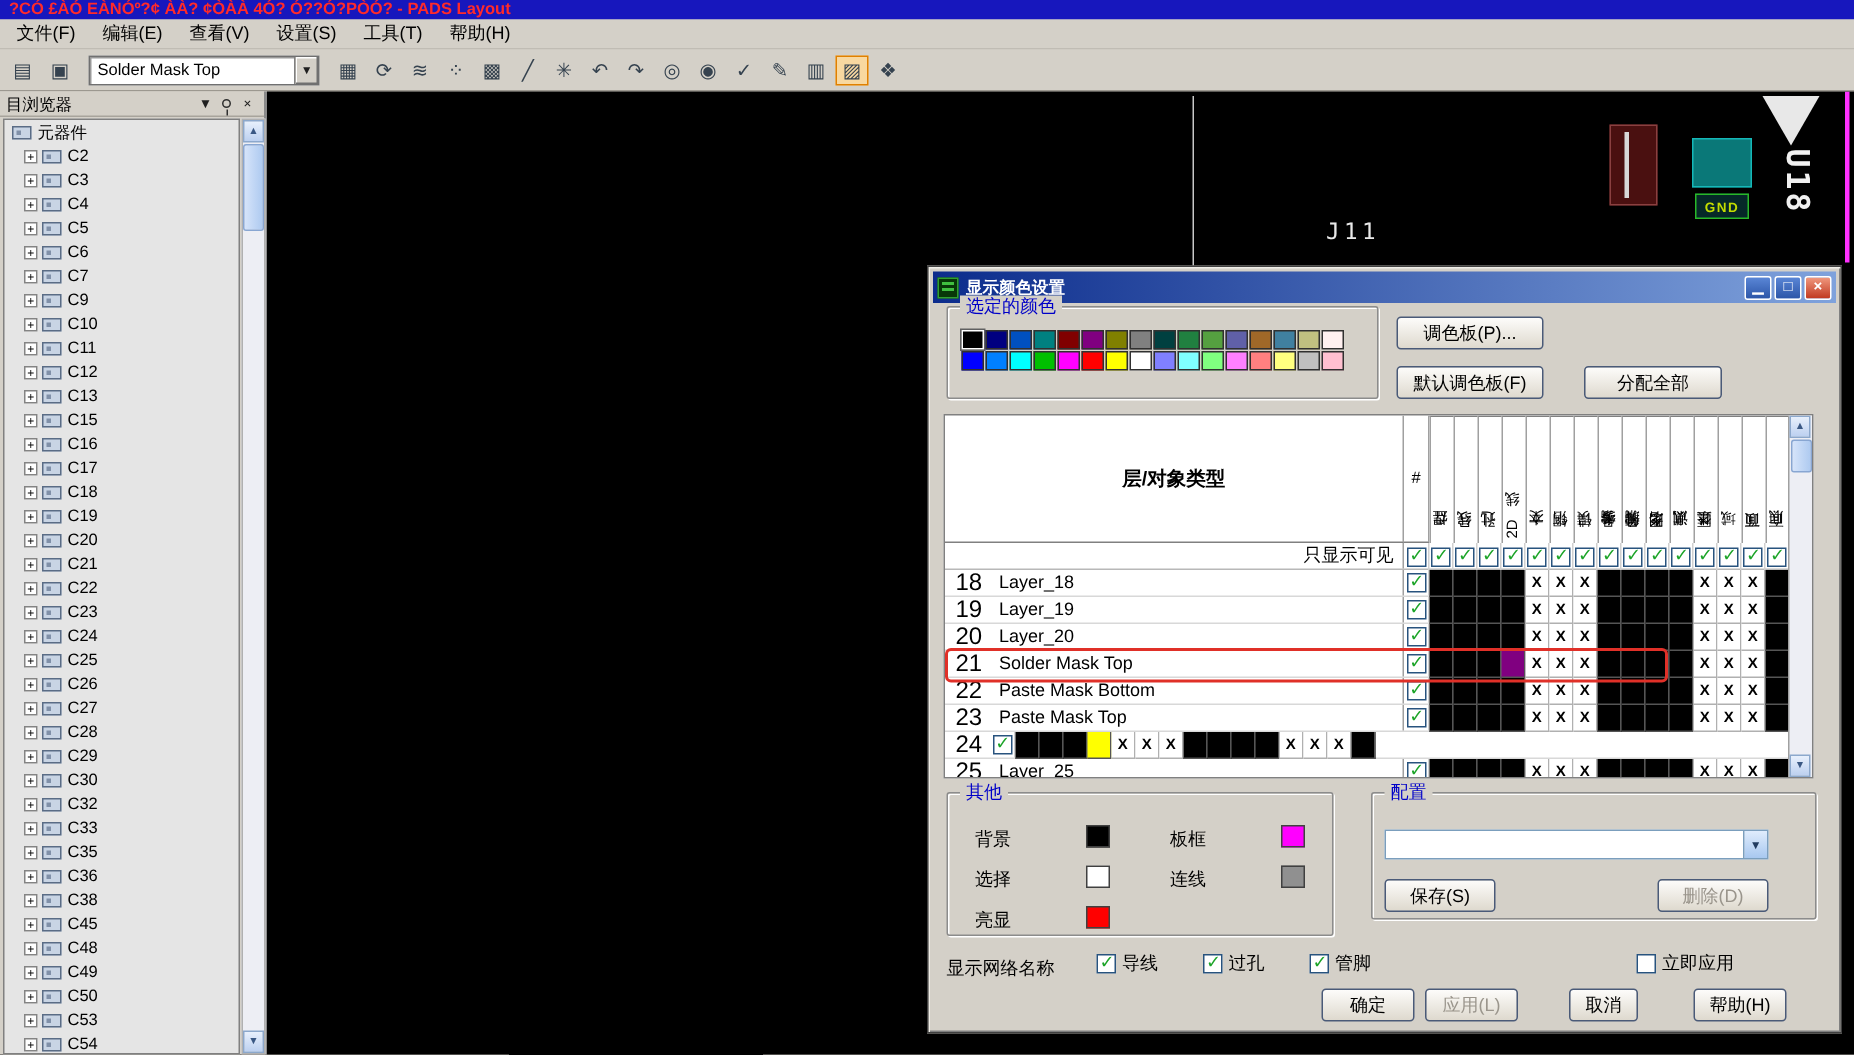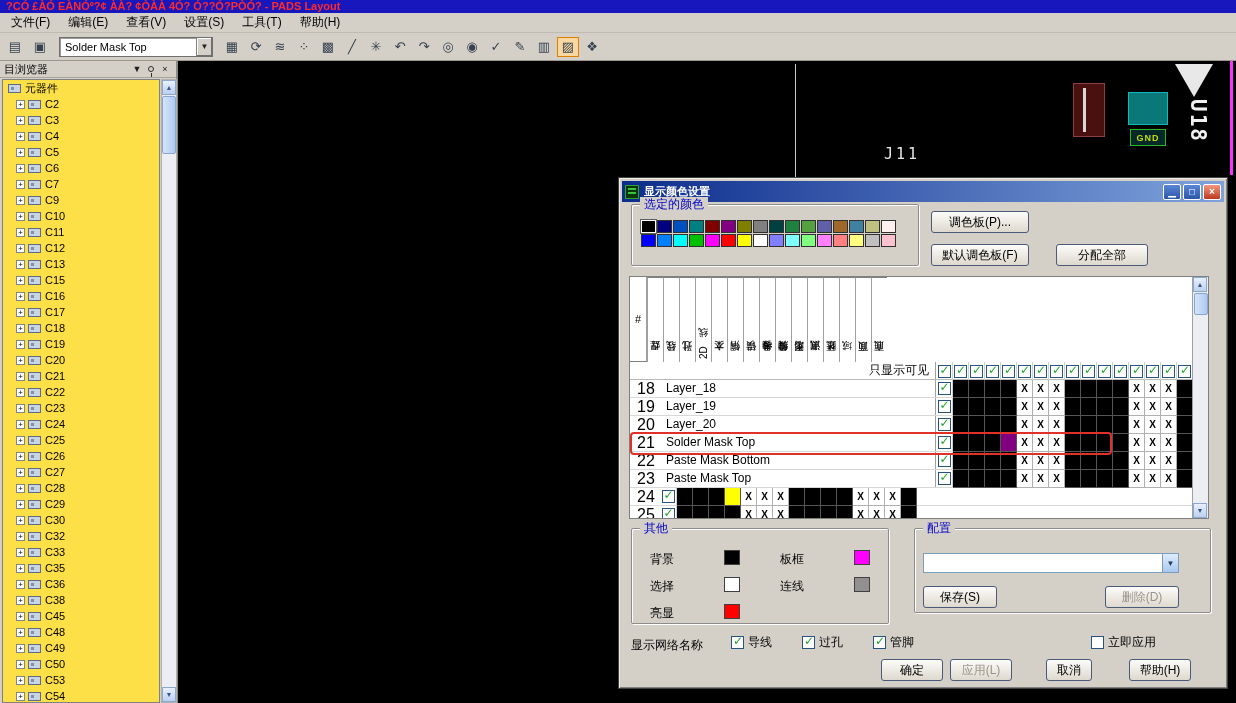--- a/index.html
+++ b/index.html
@@ -20,21 +20,21 @@
 #combo-arrow{width:16px;background:#D4D0C8;border-left:1px solid #808080;font-size:8px;color:#202020;display:flex;align-items:center;justify-content:center;box-shadow:inset -1px -1px 0 #707070,inset 1px 1px 0 #fff}
 #tb-icons{display:flex;gap:2px;margin-left:8px}
 
 
 #browser{position:absolute;left:0;top:61px;width:178px;height:642px;background:#D4D0C8;border-right:2px solid #8a8a8a}
 #browser-header{height:17px;display:flex;align-items:center;padding:0 4px;font-size:11px;background:#D4D0C8;border-bottom:1px solid #A8A49C}
 #browser-title{flex:1}
 .bh-icon{width:14px;text-align:center;font-size:9px;color:#202020}
 .pin{display:inline-block;width:6px;height:6px;border:1px solid #303030;border-radius:50%;position:relative;margin:0 4px}
 .pin::after{content:"";position:absolute;top:6px;left:2px;width:1px;height:4px;background:#303030}
-#tree{position:absolute;left:2px;top:18px;width:158px;height:624px;background:#fde047;border:1px solid #808080;overflow:hidden}
+#tree{position:absolute;left:2px;top:18px;width:158px;height:624px;background:#e5e5e5;border:1px solid #808080;overflow:hidden}
 .tree-root,.tree-item{height:16px;display:flex;align-items:center;font-size:11px;white-space:nowrap}
 .tree-root{padding-left:5px}
 .tree-item{padding-left:13px}
 .expand{width:9px;height:9px;border:1px solid #848484;background:#fff;font-size:8px;line-height:7px;text-align:center;margin-right:3px;flex:none}
 .part-icon{width:13px;height:9px;background:#C8D4E4;border:1px solid #5A6C85;margin-right:4px;position:relative;flex:none}
 .part-icon::before{content:"";position:absolute;left:2px;top:2px;width:3px;height:3px;background:#8090A8}
 #tree-scroll{position:absolute;left:161px;top:18px;width:16px;height:624px;background:#EDEEF4;border:1px solid #B0B0B0}
 .sb-btn{position:absolute;left:0;width:14px;height:15px;background:linear-gradient(#E8F0FC,#BCD0F0);border:1px solid #8CA8CC;color:#3A5884;font-size:7px;display:flex;align-items:center;justify-content:center}
 .sb-btn.up{top:0}
 .sb-btn.down{bottom:0}
@@ -432,20 +432,21 @@
           <div class="swatch" style="background: rgb(192, 192, 192);"></div>
           <div class="swatch" style="background: rgb(255, 192, 208);"></div>
         </div>
     </div>
     <button class="btn" id="btn-palette">调色板(P)...</button>
     <button class="btn" id="btn-default">默认调色板(F)</button>
     <button class="btn" id="btn-assign">分配全部</button>
 
     <div id="layer-table">
       <div id="lt-head">
+        <div id="corner">层/对象类型</div>
         <div id="hash-h">#</div>
         <div id="col-heads">
             <div class="colhead">焊盘</div>
             <div class="colhead">导线</div>
             <div class="colhead">过孔</div>
             <div class="colhead">2D线</div>
             <div class="colhead">文本</div>
             <div class="colhead">铜箔</div>
             <div class="colhead">错误</div>
             <div class="colhead">参考编号</div>
@@ -660,20 +661,21 @@
             <div class="cell" style="background: rgb(0, 0, 0);"></div>
             <div class="cell" style="background: rgb(0, 0, 0);"></div>
             <div class="cell" style="background: rgb(0, 0, 0);"></div>
             <div class="cell xcell">X</div>
             <div class="cell xcell">X</div>
             <div class="cell xcell">X</div>
             <div class="cell" style="background: rgb(0, 0, 0);"></div>
           </div>
           <div class="lrow">
             <div class="lnum">25</div>
+            <div class="lname">Layer_25</div>
             <div class="lcheck">
               <div class="cb checked"></div>
             </div>
             <div class="cell" style="background: rgb(0, 0, 0);"></div>
             <div class="cell" style="background: rgb(0, 0, 0);"></div>
             <div class="cell" style="background: rgb(0, 0, 0);"></div>
             <div class="cell" style="background: rgb(0, 0, 0);"></div>
             <div class="cell xcell">X</div>
             <div class="cell xcell">X</div>
             <div class="cell xcell">X</div>

